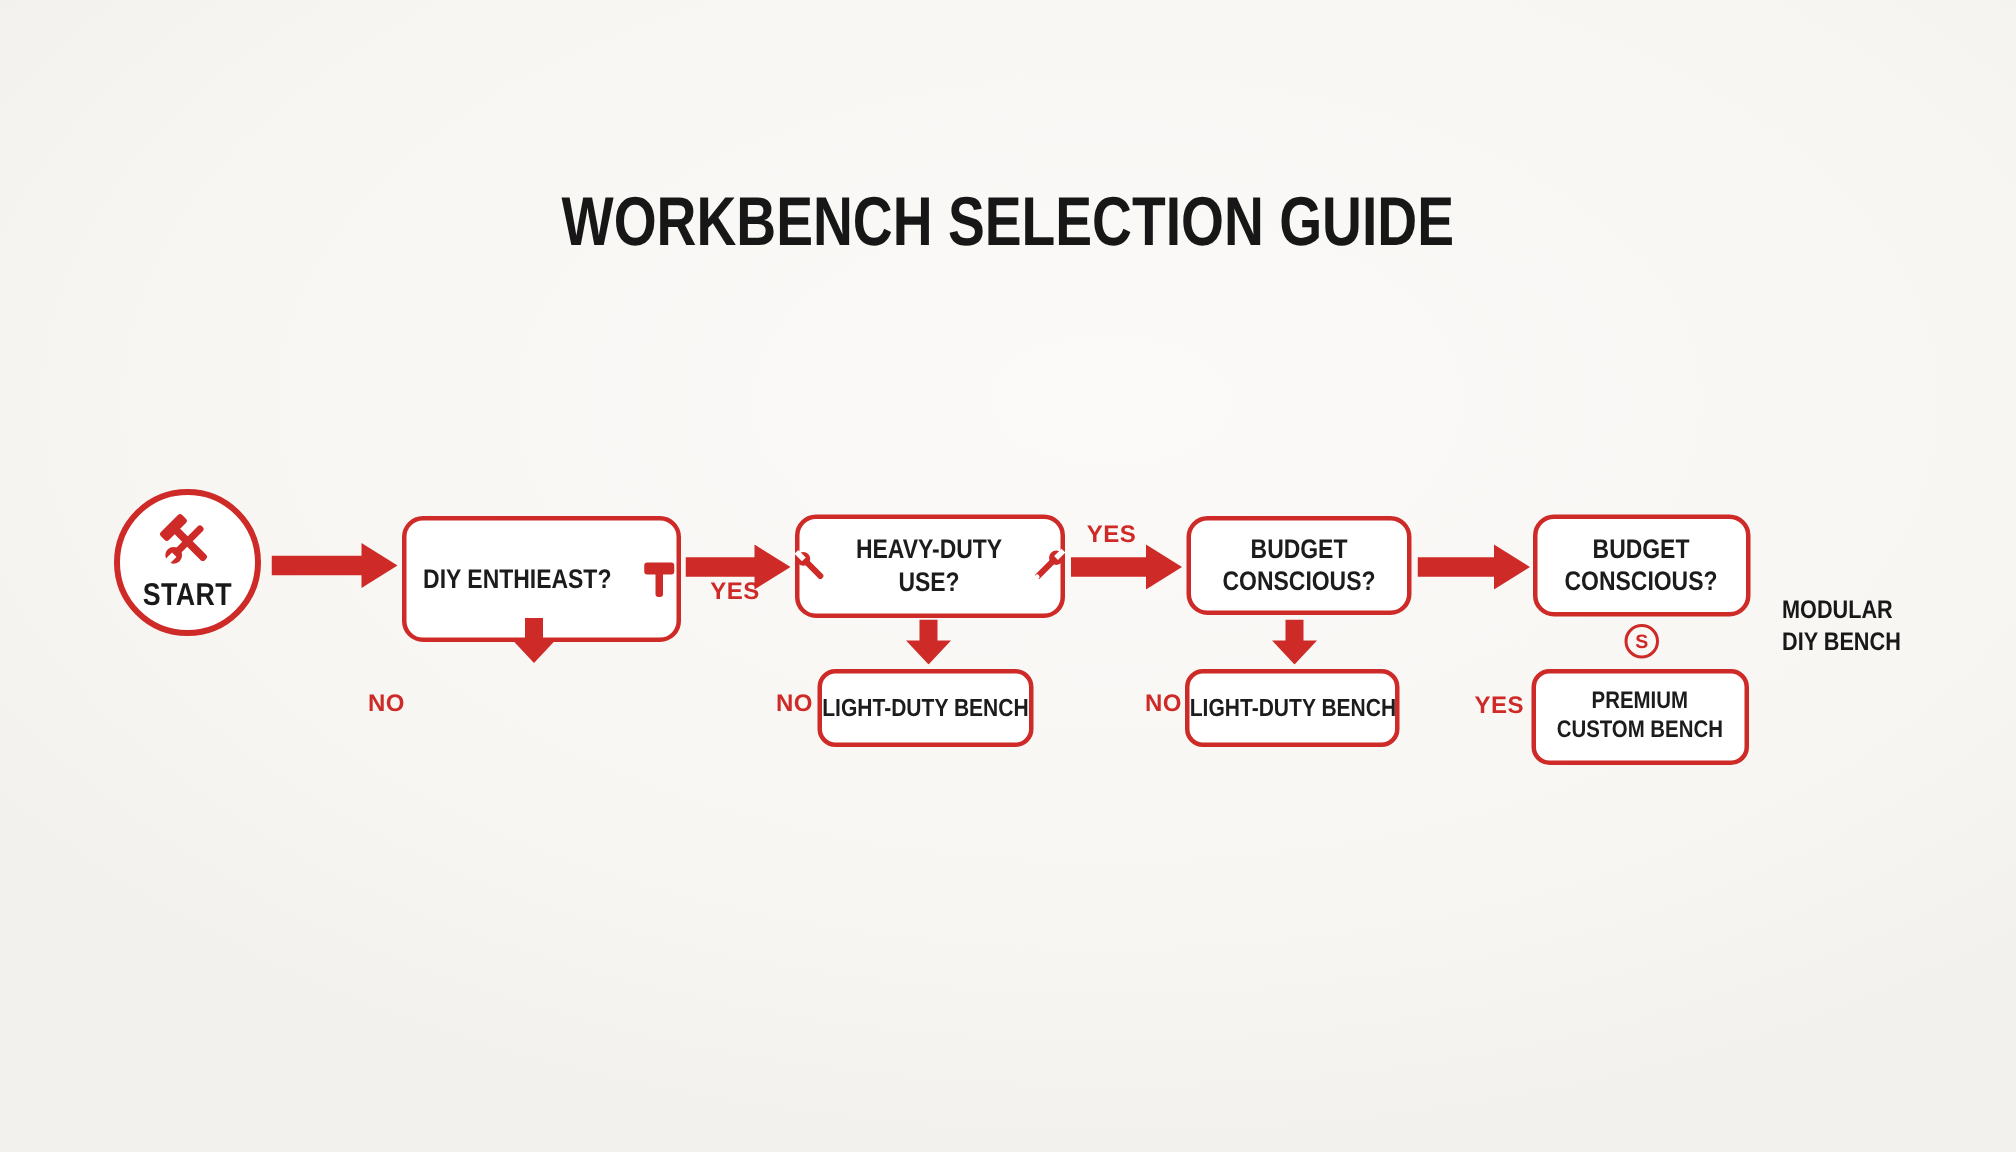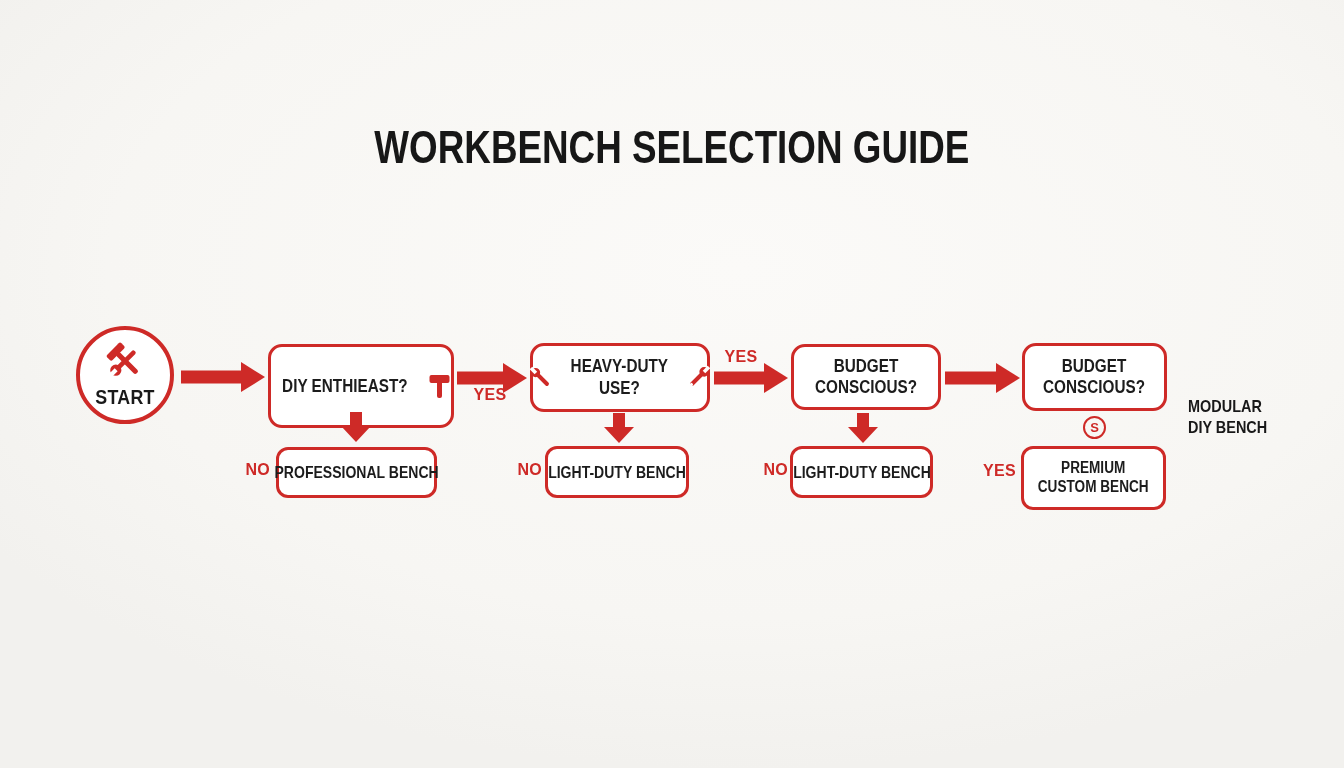--- a/index.html
+++ b/index.html
@@ -189,23 +189,20 @@
         <rect x="10" y="0" width="12" height="15"></rect>
         <polygon points="1,14 31,14 16,30"></polygon>
       </svg>
   </div>
 
   <div class="abs dollar">
     <span>S</span>
   </div>
 
   <div class="abs edge-label" style="left:236px; top:461px; width:34px; text-align:right;">NO</div>
-  <div class="abs rbox" style="left:276px; top:447px; width:161px; height:51px;">
-    <span class="cx">PROFESSIONAL BENCH</span>
-  </div>
 
   <div class="abs edge-label" style="left:508px; top:461px; width:34px; text-align:right;">NO</div>
   <div class="abs rbox" style="left:545px; top:446px; width:144px; height:52px;">
     <span class="cx">LIGHT-DUTY BENCH</span>
   </div>
 
   <div class="abs edge-label" style="left:754px; top:461px; width:34px; text-align:right;">NO</div>
   <div class="abs rbox" style="left:790px; top:446px; width:143px; height:52px;">
     <span class="cx">LIGHT-DUTY BENCH</span>
   </div>

